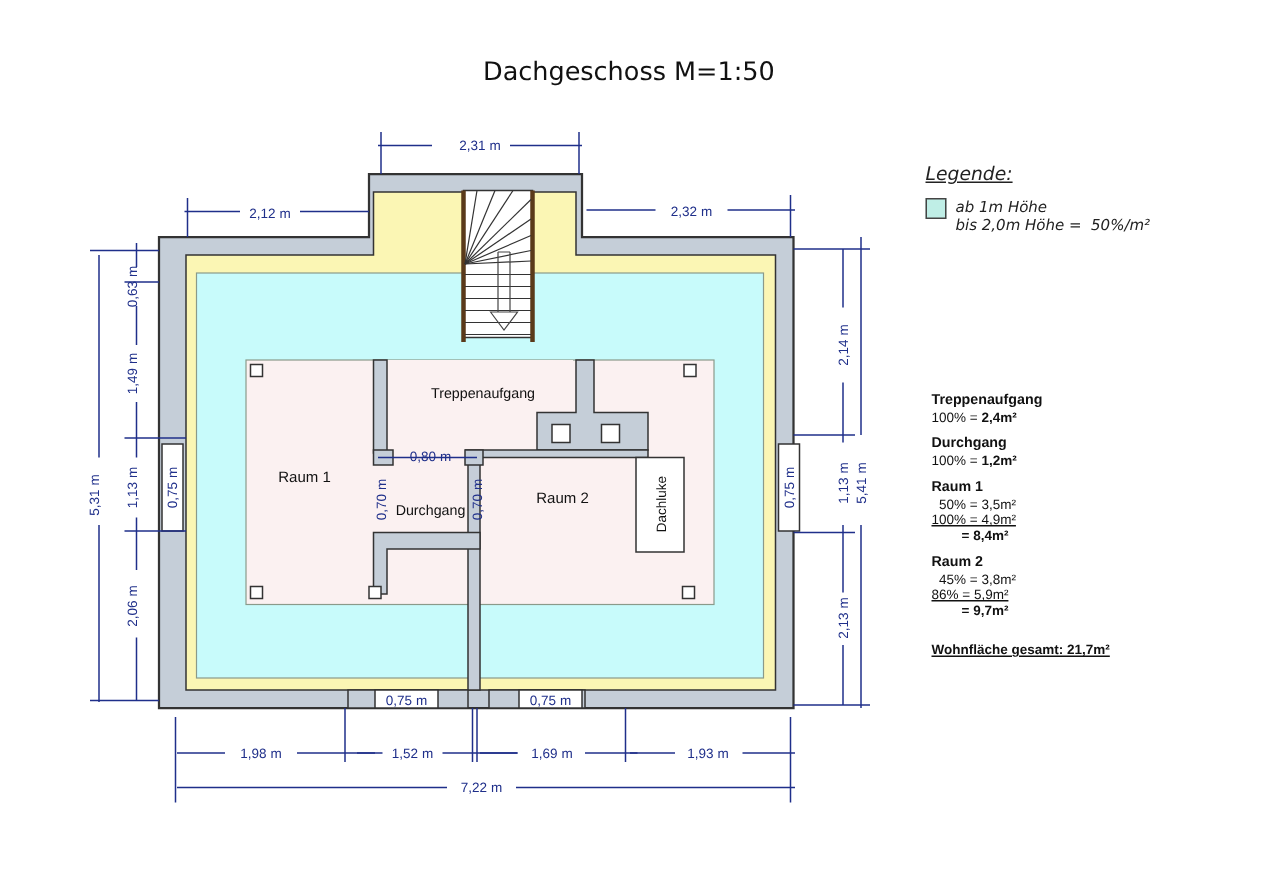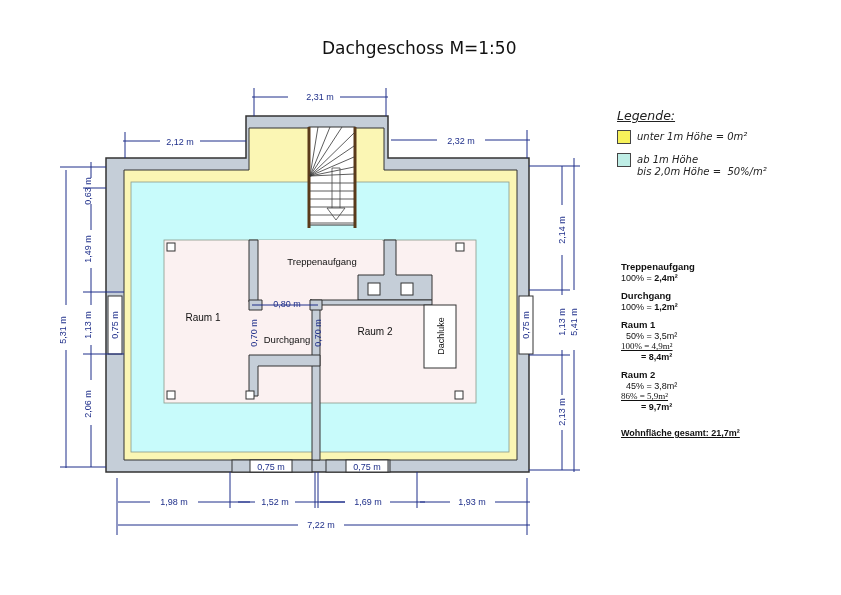--- a/index.html
+++ b/index.html
@@ -8,21 +8,21 @@
   .title { position:absolute; left:0; top:38px; width:600px; text-align:center; padding-left:0; font-family:"DejaVu Sans", sans-serif; font-size:17px; color:#111; }
   .title span { position:absolute; left:322px; }
   .legend { position:absolute; left:617px; top:108px; font-family:"DejaVu Sans", sans-serif; font-size:10px; color:#222;font-style:italic; }
   .legend-title { font-size:12.5px; text-decoration:underline; margin-bottom:8px; }
   .legend-row { display:flex; align-items:flex-start; margin-bottom:6px; }
   .swatch { width:12px; height:12px; border:1.5px solid #444; margin-right:6px; flex-shrink:0; margin-top:-1px; }
   .legend-text { line-height:12px; white-space:pre; }
   .areas { position:absolute; left:621px; top:262px; font-family:"Liberation Sans", sans-serif; font-size:9px; color:#111; }
   .area-block { margin-bottom:8px; line-height:10.5px; }
   .area-name { font-weight:bold; font-size:9.5px; }
-  .u { text-decoration:underline;font-family:Liberation Serif, serif; }
+  .u { text-decoration:underline; }
   .b { font-weight:bold; }
   .total { margin-top:16px; font-weight:bold; text-decoration:underline; font-size:9px;text-align:center; }
   svg text { font-family:"Liberation Sans", sans-serif; }
 </style>
 </head>
 <body>
 
 <div class="title">
     <span>Dachgeschoss M=1:50</span>
   </div>
@@ -185,24 +185,20 @@
     <text x="174" y="505" text-anchor="middle">1,98 m</text>
     <text x="275" y="505" text-anchor="middle">1,52 m</text>
     <text x="368" y="505" text-anchor="middle">1,69 m</text>
     <text x="472" y="505" text-anchor="middle">1,93 m</text>
     <text x="321" y="528" text-anchor="middle">7,22 m</text>
   </g>
 </svg>
 
 <div class="legend">
   <div class="legend-title">Legende:</div>
-  <div class="legend-row">
-    <div class="swatch" style="background:#f7f25a"></div>
-    <div class="legend-text">unter 1m Höhe = 0m²</div>
-  </div>
   <div class="legend-row" style="margin-top:10px">
     <div class="swatch" style="background:#bfeee6"></div>
     <div class="legend-text">ab 1m Höhe
 bis 2,0m Höhe =  50%/m²</div>
   </div>
 </div>
 
 <div class="areas">
   <div class="area-block">
     <div class="area-name">Treppenaufgang</div>

